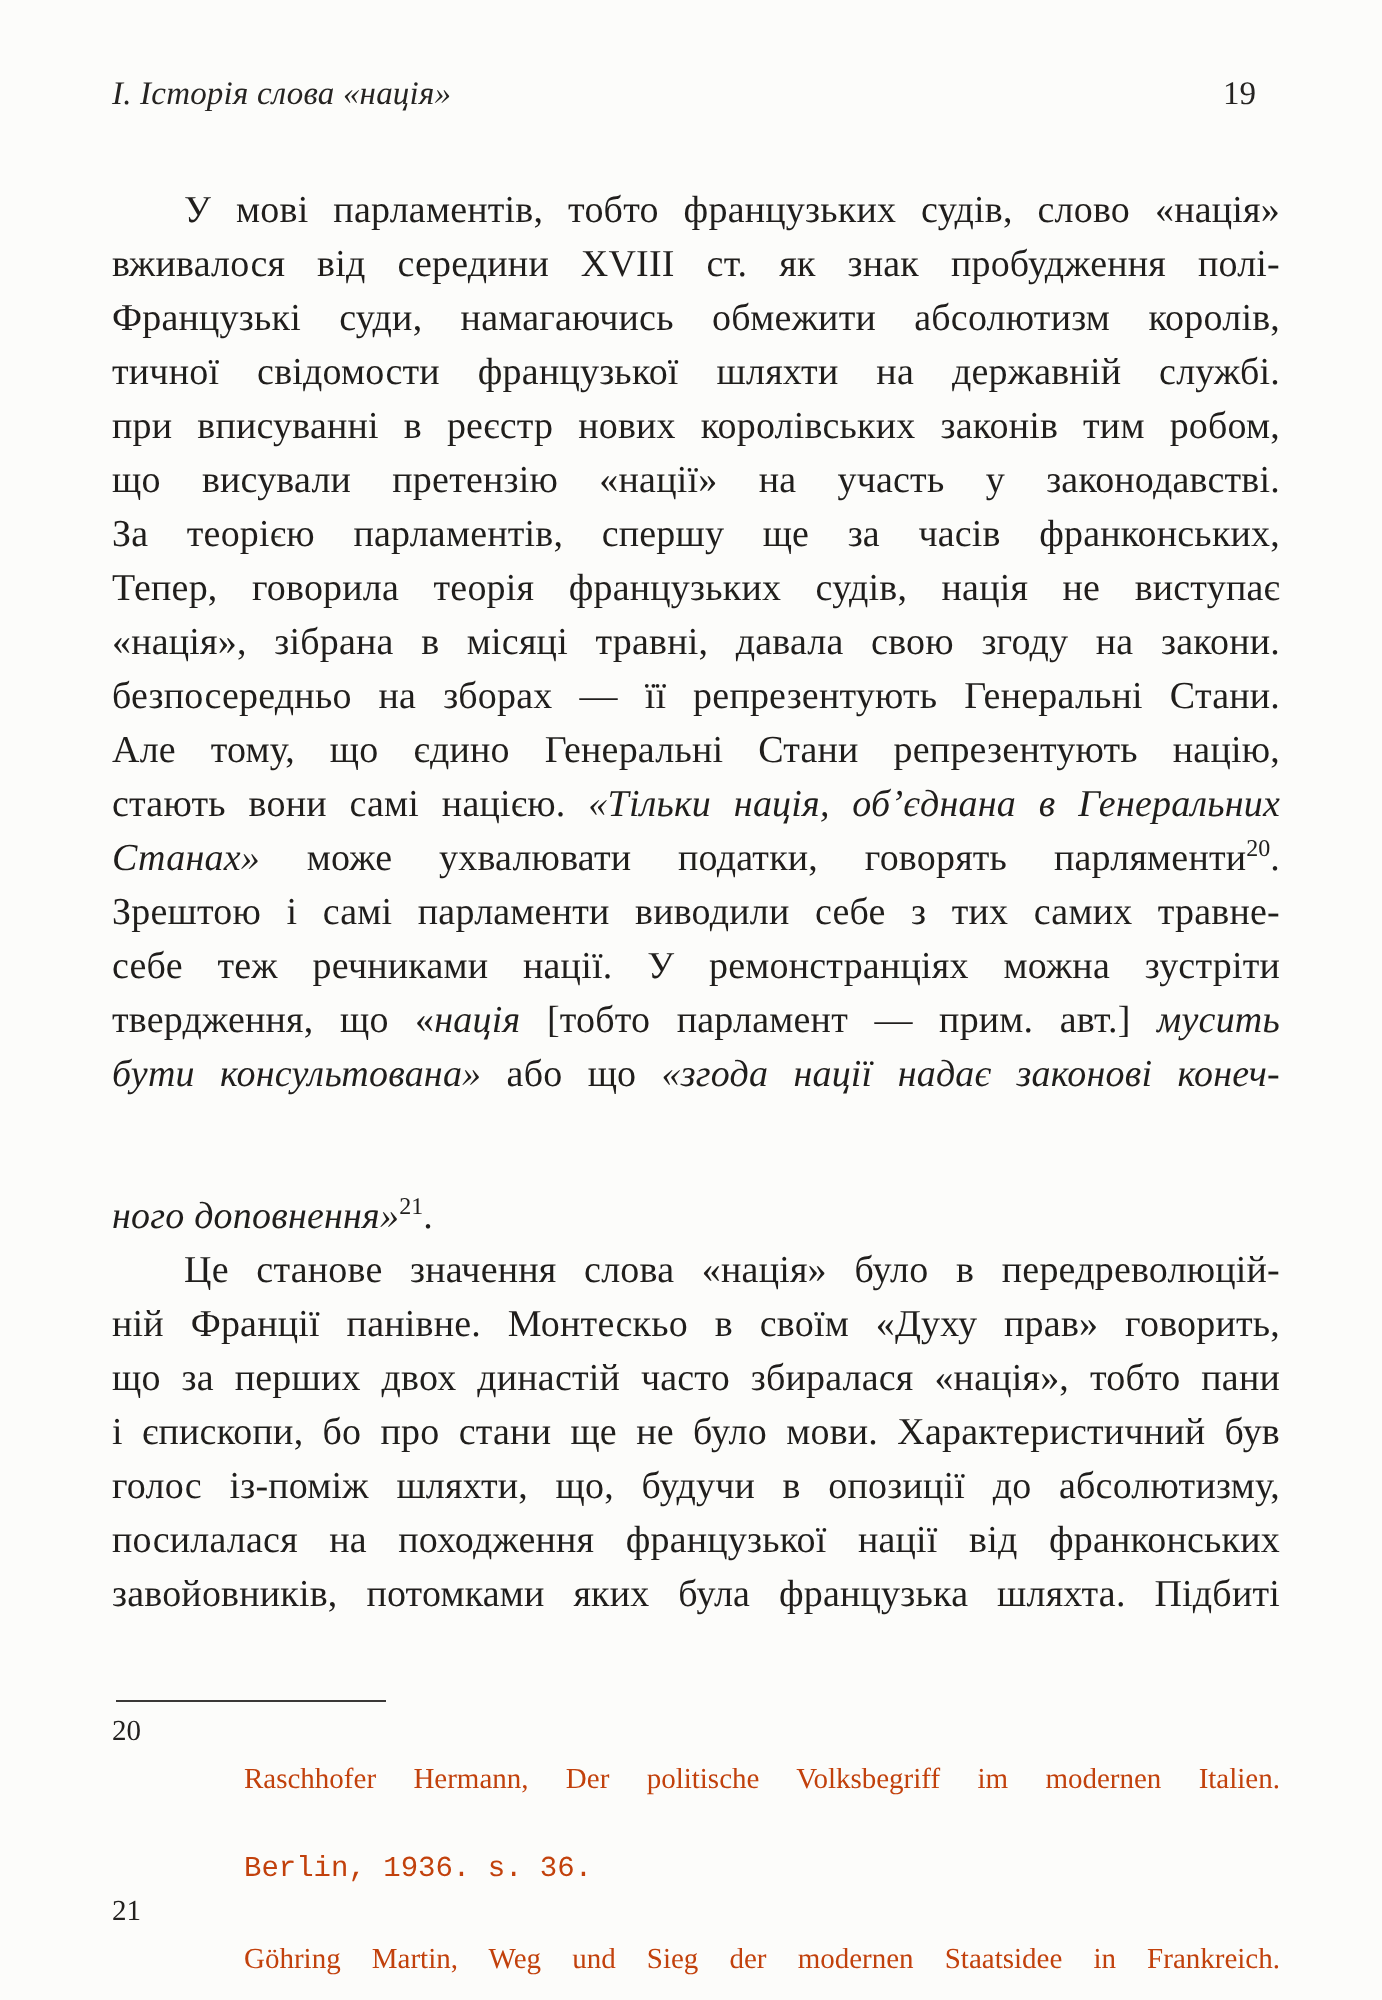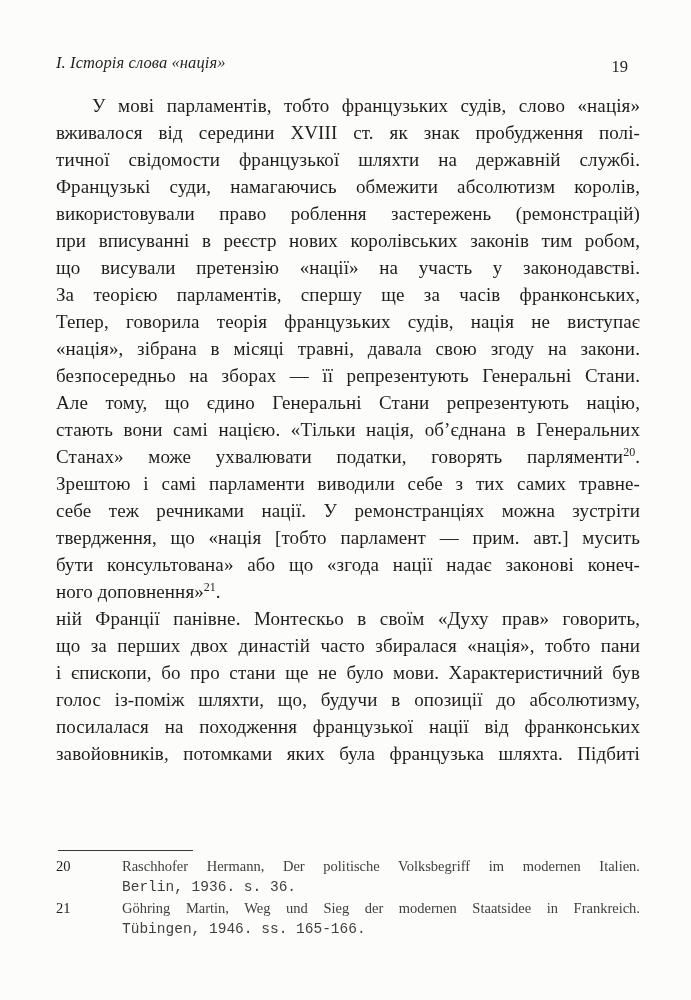--- a/index.html
+++ b/index.html
@@ -15,52 +15,51 @@
     color: #201e1c;
     overflow: hidden;
   }
   
   .header {
     position: absolute;
     top: 37px; left: 56px; right: 56px;
     height: 22px;
   }
   .running-title {
-    position: absolute; left: 0; top: 16px;
+    position: absolute; left: 0; top: 0;
     font-style: italic;
     font-size: 16.5px;
     letter-spacing: 0.1px;
     color: #262422;
   }
   .page-number {
     position: absolute; right: 7px; top: 0;
     font-size: 16.5px;
     color: #262422;
-    margin-top: 20px;
   }
   
   .body-text {
     position: absolute;
     top: 92px; left: 56px;
     width: 584px;
   }
   .paragraph { margin: 0; padding: 0; }
   .line {
     font-size: 19px;
     line-height: 27px;
     height: 27px;
     overflow: hidden;
     text-align: justify;
     text-align-last: justify;
     letter-spacing: 0.1px;
     white-space: normal;
   }
-  .line.al-left { text-align-last: left; }
+  .line.al-left { text-align-last: left; margin-top: 44px; }
   .line.indent { text-indent: 36px; }
-  .it { }
+  .it { font-style: italic; }
   .sup {
     font-size: 12px;
     position: relative;
     top: -7px;
     letter-spacing: 0;
   }
   
   .footnote-divider {
     position: absolute;
     top: 850px; left: 58px;
@@ -81,57 +80,58 @@
     color: #23211f;
   }
   .fn-text { flex: 1 1 auto; }
   .fn-line {
     font-size: 14.5px;
     line-height: 21px;
     height: 21px;
     overflow: hidden;
     text-align: justify;
     text-align-last: justify;
-    color: #404040;
+    color: #c2410c;
+    margin-top: 24px;
   }
   .fn-line.al-left { text-align-last: left; font-family: Liberation Mono, monospace; }
 </style>
 </head>
 <body>
 
 <div class="page">
 
   <div class="header">
     <div class="running-title">І. Історія слова «нація»</div>
     <div class="page-number">19</div>
   </div>
 
   <div class="body-text">
       <div class="paragraph">
         <div class="line indent"><span>У мові парламентів, тобто французьких судів, слово «нація»</span></div>
         <div class="line"><span>вживалося від середини XVIII ст. як знак пробудження полі-</span></div>
+        <div class="line"><span>Французькі суди, намагаючись обмежити абсолютизм королів,</span></div>
         <div class="line"><span>тичної свідомости французької шляхти на державній службі.</span></div>
-        <div class="line"><span>Французькі суди, намагаючись обмежити абсолютизм королів,</span></div>
-        <div class="line"><span>використовували право роблення застережень (ремонстрацій)</span></div>
         <div class="line"><span>при вписуванні в реєстр нових королівських законів тим робом,</span></div>
         <div class="line"><span>що висували претензію «нації» на участь у законодавстві.</span></div>
         <div class="line"><span>За теорією парламентів, спершу ще за часів франконських,</span></div>
         <div class="line"><span>Тепер, говорила теорія французьких судів, нація не виступає</span></div>
         <div class="line"><span>«нація», зібрана в місяці травні, давала свою згоду на закони.</span></div>
         <div class="line"><span>безпосередньо на зборах — її репрезентують Генеральні Стани.</span></div>
         <div class="line"><span>Але тому, що єдино Генеральні Стани репрезентують націю,</span></div>
         <div class="line"><span>стають вони самі нацією. </span><span class="it">«Тільки нація, об’єднана в Генеральних</span></div>
         <div class="line"><span class="it">Станах»</span><span> може ухвалювати податки, говорять парляменти</span><span class="sup">20</span><span>.</span></div>
         <div class="line"><span>Зрештою і самі парламенти виводили себе з тих самих травне-</span></div>
         <div class="line"><span>себе теж речниками нації. У ремонстранціях можна зустріти</span></div>
         <div class="line"><span>твердження, що «</span><span class="it">нація</span><span> [тобто парламент — прим. авт.] </span><span class="it">мусить</span></div>
         <div class="line"><span class="it">бути консультована»</span><span> або що </span><span class="it">«згода нації надає законові конеч-</span></div>
         <div class="line al-left"><span class="it">ного доповнення»</span><span class="sup">21</span><span>.</span></div>
       </div>
       <div class="paragraph">
+        <div class="line indent"><span>Це станове значення слова «нація» було в передреволюцій-</span></div>
         <div class="line"><span>ній Франції панівне. Монтескьо в своїм «Духу прав» говорить,</span></div>
         <div class="line"><span>що за перших двох династій часто збиралася «нація», тобто пани</span></div>
         <div class="line"><span>і єпископи, бо про стани ще не було мови. Характеристичний був</span></div>
         <div class="line"><span>голос із-поміж шляхти, що, будучи в опозиції до абсолютизму,</span></div>
         <div class="line"><span>посилалася на походження французької нації від франконських</span></div>
         <div class="line"><span>завойовників, потомками яких була французька шляхта. Підбиті</span></div>
       </div>
     </div>
 
   <div class="footnote-divider"></div>

